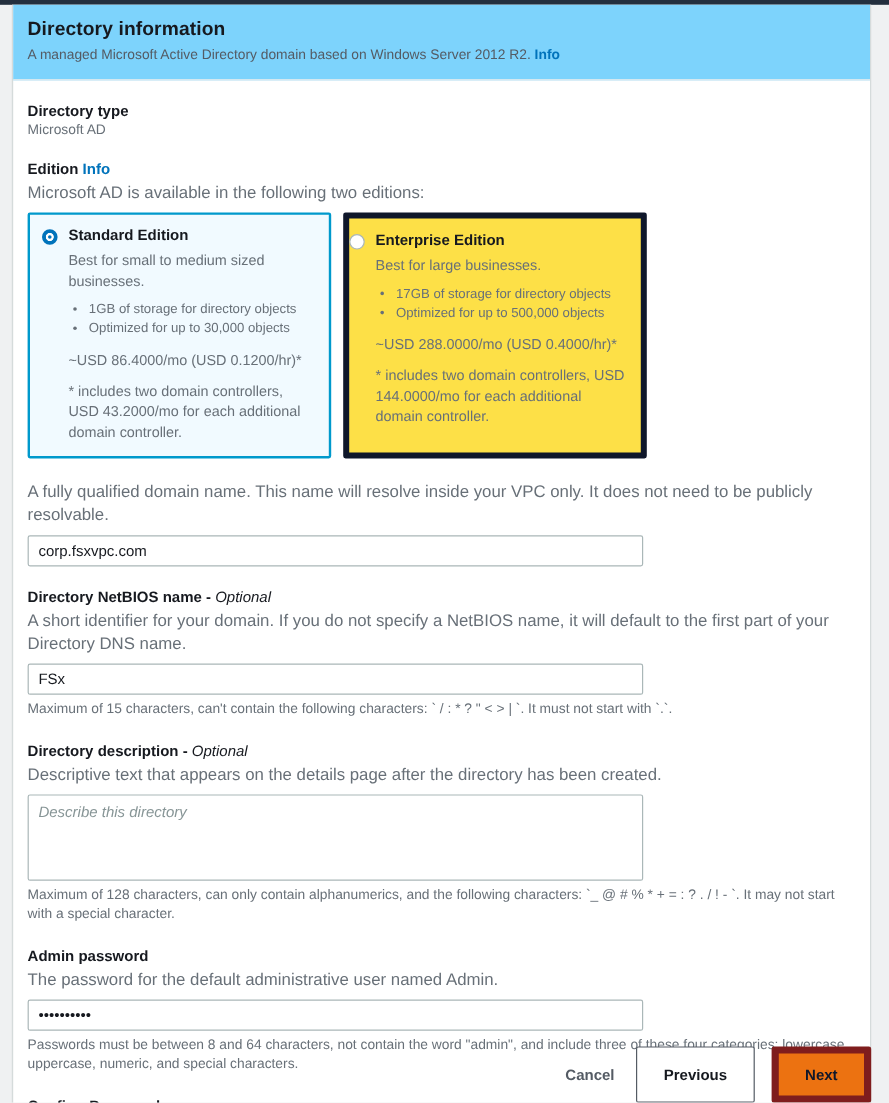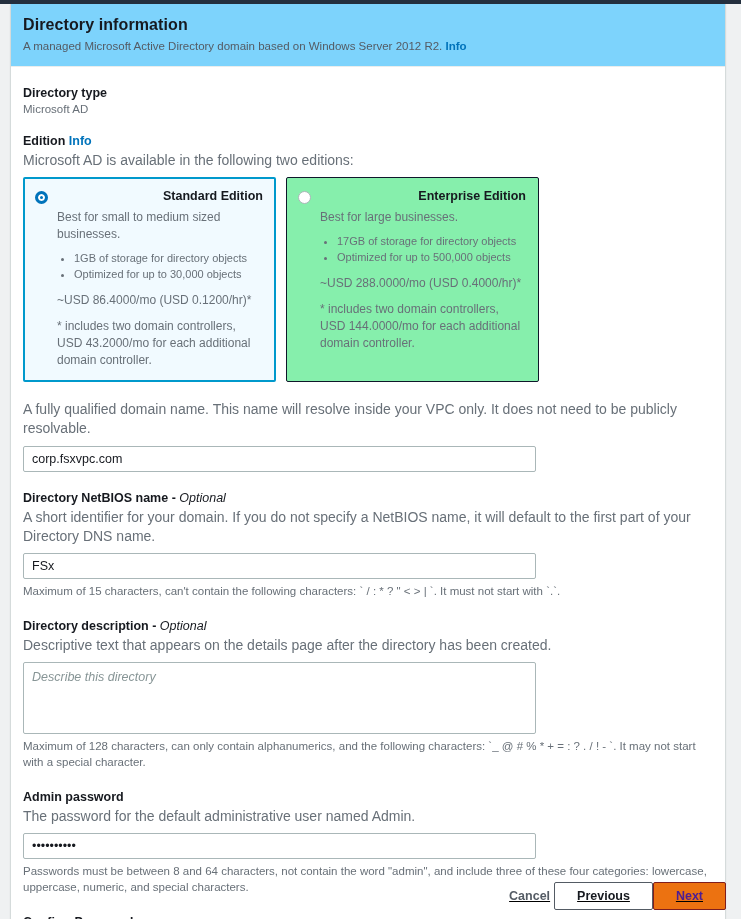--- a/index.html
+++ b/index.html
@@ -113,36 +113,35 @@
 
   
   .editions {
     display: flex;
     gap: 10px;
     margin-top: 6px;
   }
   .edition-card {
     width: 253px;
     min-height: 197px;
-    border: 1px solid #0f172a;
+    border: 5px solid #0f172a;
     border-radius: 2px;
-    background: #86efac;
-    padding: 11px 12px 12px 11px;
+    background: #fde047;
+    padding: 11px 12px 12px 0;
     cursor: pointer;
   }
   .edition-card.selected {
     background: #f1faff;
     border: 2px solid #0099cc;
     padding: 10px 11px 11px 10px;
   }
   .edition-head {
     display: flex;
     align-items: flex-start;
-    gap: 2px;
-    justify-content: space-between;
+    gap: 9px;
   }
   .radio {
     width: 13px; height: 13px;
     border-radius: 50%;
     border: 1px solid #aab7b8;
     background: #ffffff;
     flex: 0 0 auto;
     margin-top: 2px;
     position: relative;
   }
@@ -189,24 +188,23 @@
     line-height: 1.42;
   }
 
   
   .footer {
     position: absolute;
     left: 0; top: 872px;
     width: 741px;
     height: 47px;
     display: flex;
-    align-items: center;
     justify-content: flex-end;
     padding-right: 15px;
-    text-decoration: underline;
+    gap: 14px;
   }
   .btn-link {
     font-size: 12.5px;
     font-weight: bold;
     color: #545b64;
     background: none;
     border: none;
     cursor: pointer;
     font-family: "Liberation Sans", sans-serif;
     padding: 5px 4px;
@@ -218,23 +216,23 @@
     background: #ffffff;
     border: 1px solid #545b64;
     border-radius: 2px;
     cursor: pointer;
     font-family: "Liberation Sans", sans-serif;
     padding: 6px 22px;
   }
   .btn-primary {
     font-size: 12.5px;
     font-weight: bold;
-    color: #4c1d95;
+    color: #0f172a;
     background: #ec7211;
-    border: 1px solid #7f1d1d;
+    border: 6px solid #7f1d1d;
     border-radius: 2px;
     cursor: pointer;
     font-family: "Liberation Sans", sans-serif;
     padding: 6px 22px;
   }
 </style>
 </head>
 <body>
 
 <div id="root">

